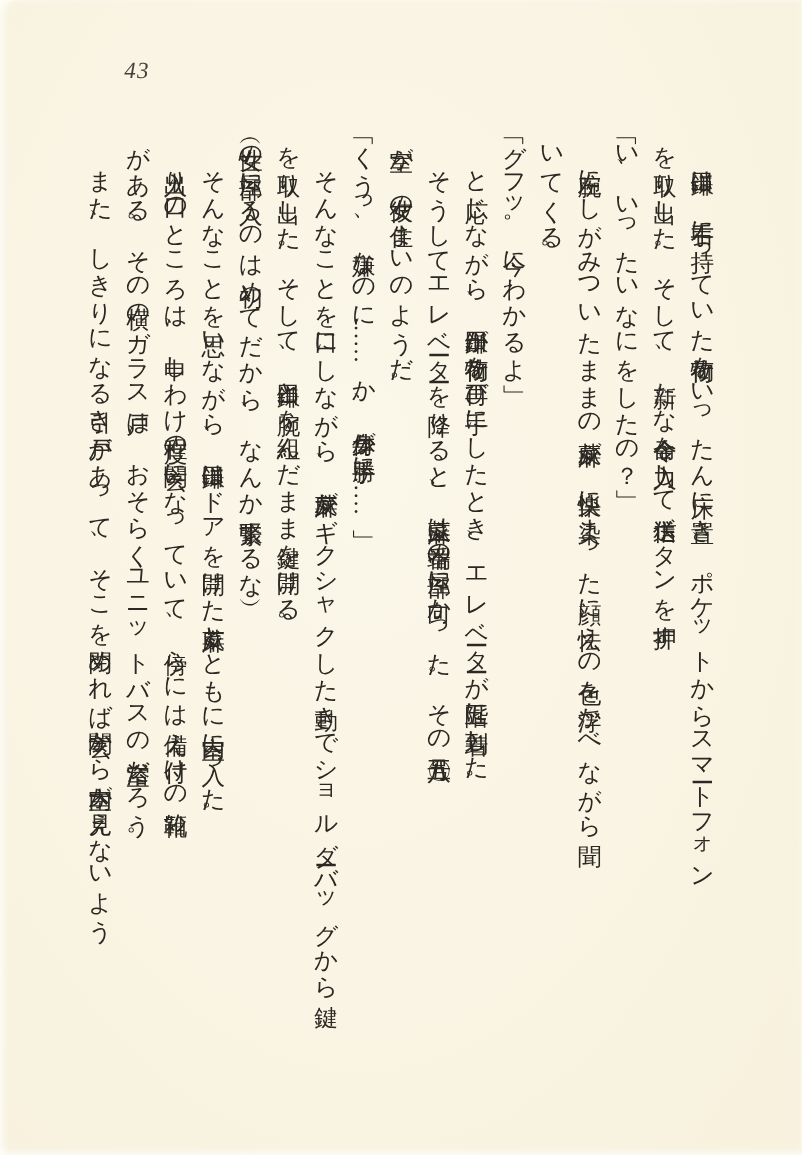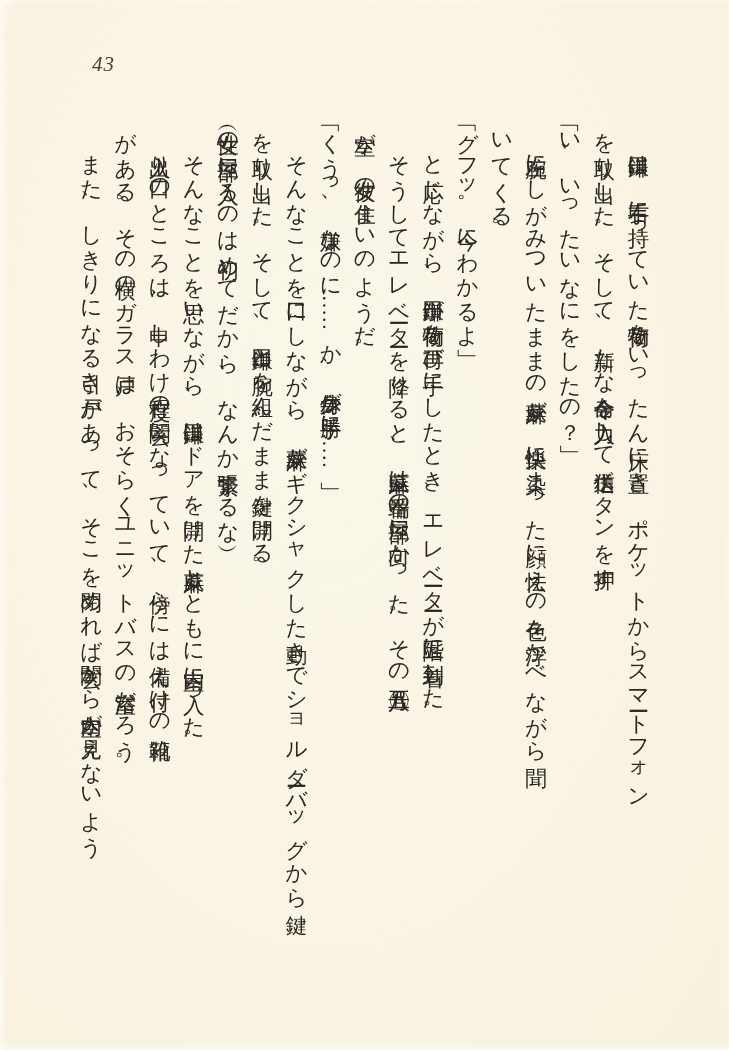--- a/index.html
+++ b/index.html
@@ -13,21 +13,21 @@
     height: 1050px;
     overflow: hidden;
     background: radial-gradient(ellipse at 45% 40%, #fbf7e9 0%, #f9f4e3 55%, #f7f1dd 100%);
     border-radius: 14px 0 0 0;
     box-shadow: inset 4px 0 6px rgba(255,255,255,0.55), inset 0 -4px 6px rgba(255,255,255,0.5);
     font-family: "Liberation Serif", "DejaVu Serif", serif;
   }
   .page-number {
     position: absolute;
     top: 52px;
-    left: 92px;
+    left: 113px;
     font-size: 21px;
     font-style: italic;
     letter-spacing: 1px;
     color: #45413a;
   }
   .text-block {
     position: absolute;
     top: 118px;
     right: 74px;
     height: 922px;

